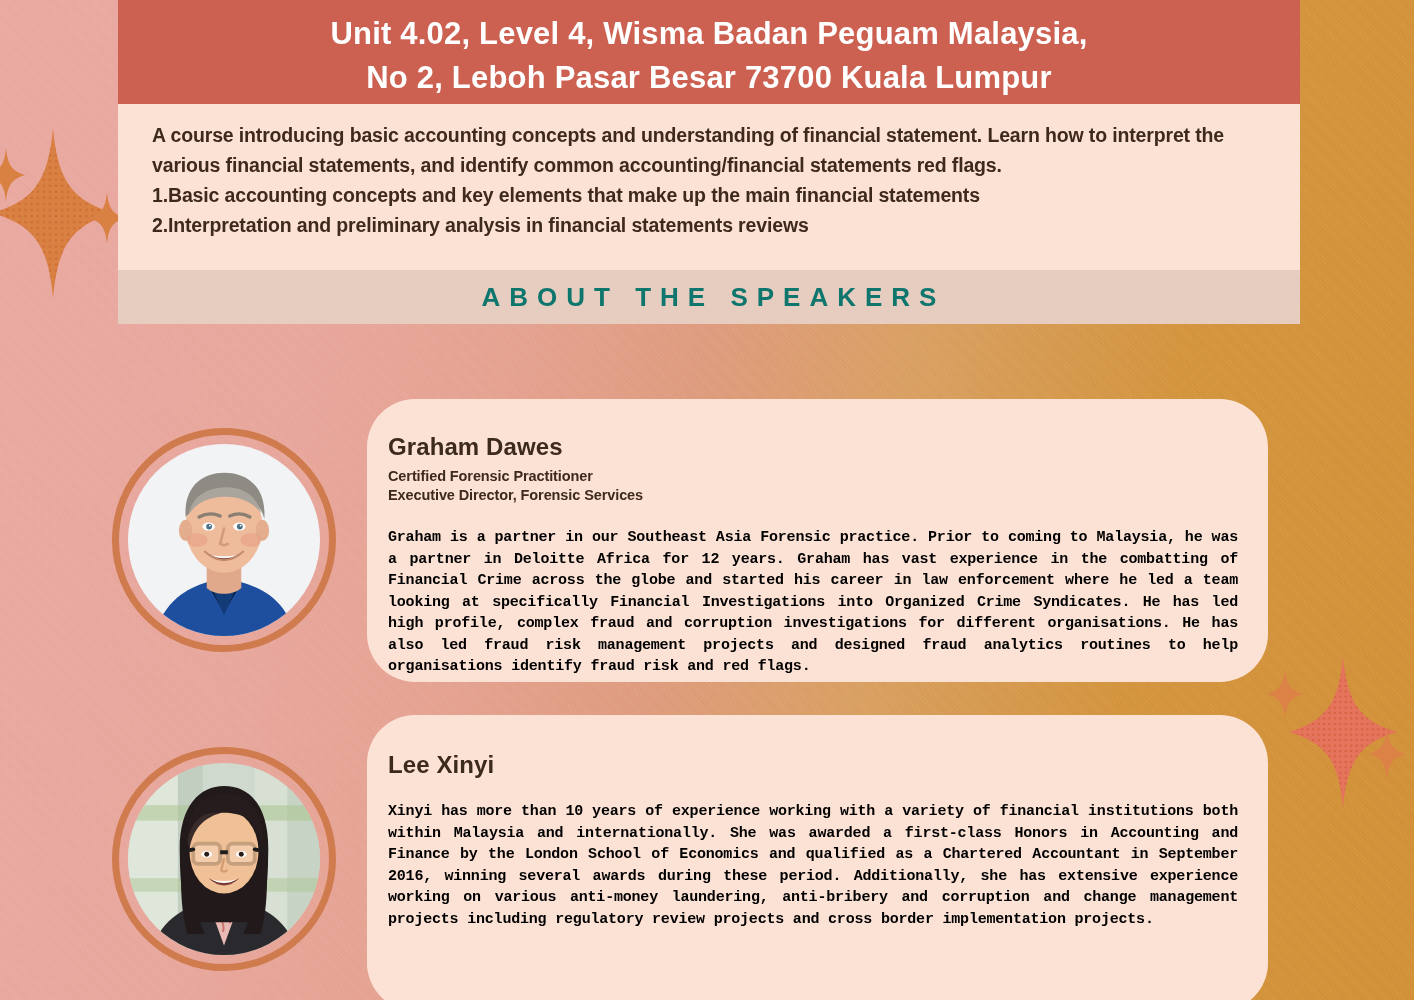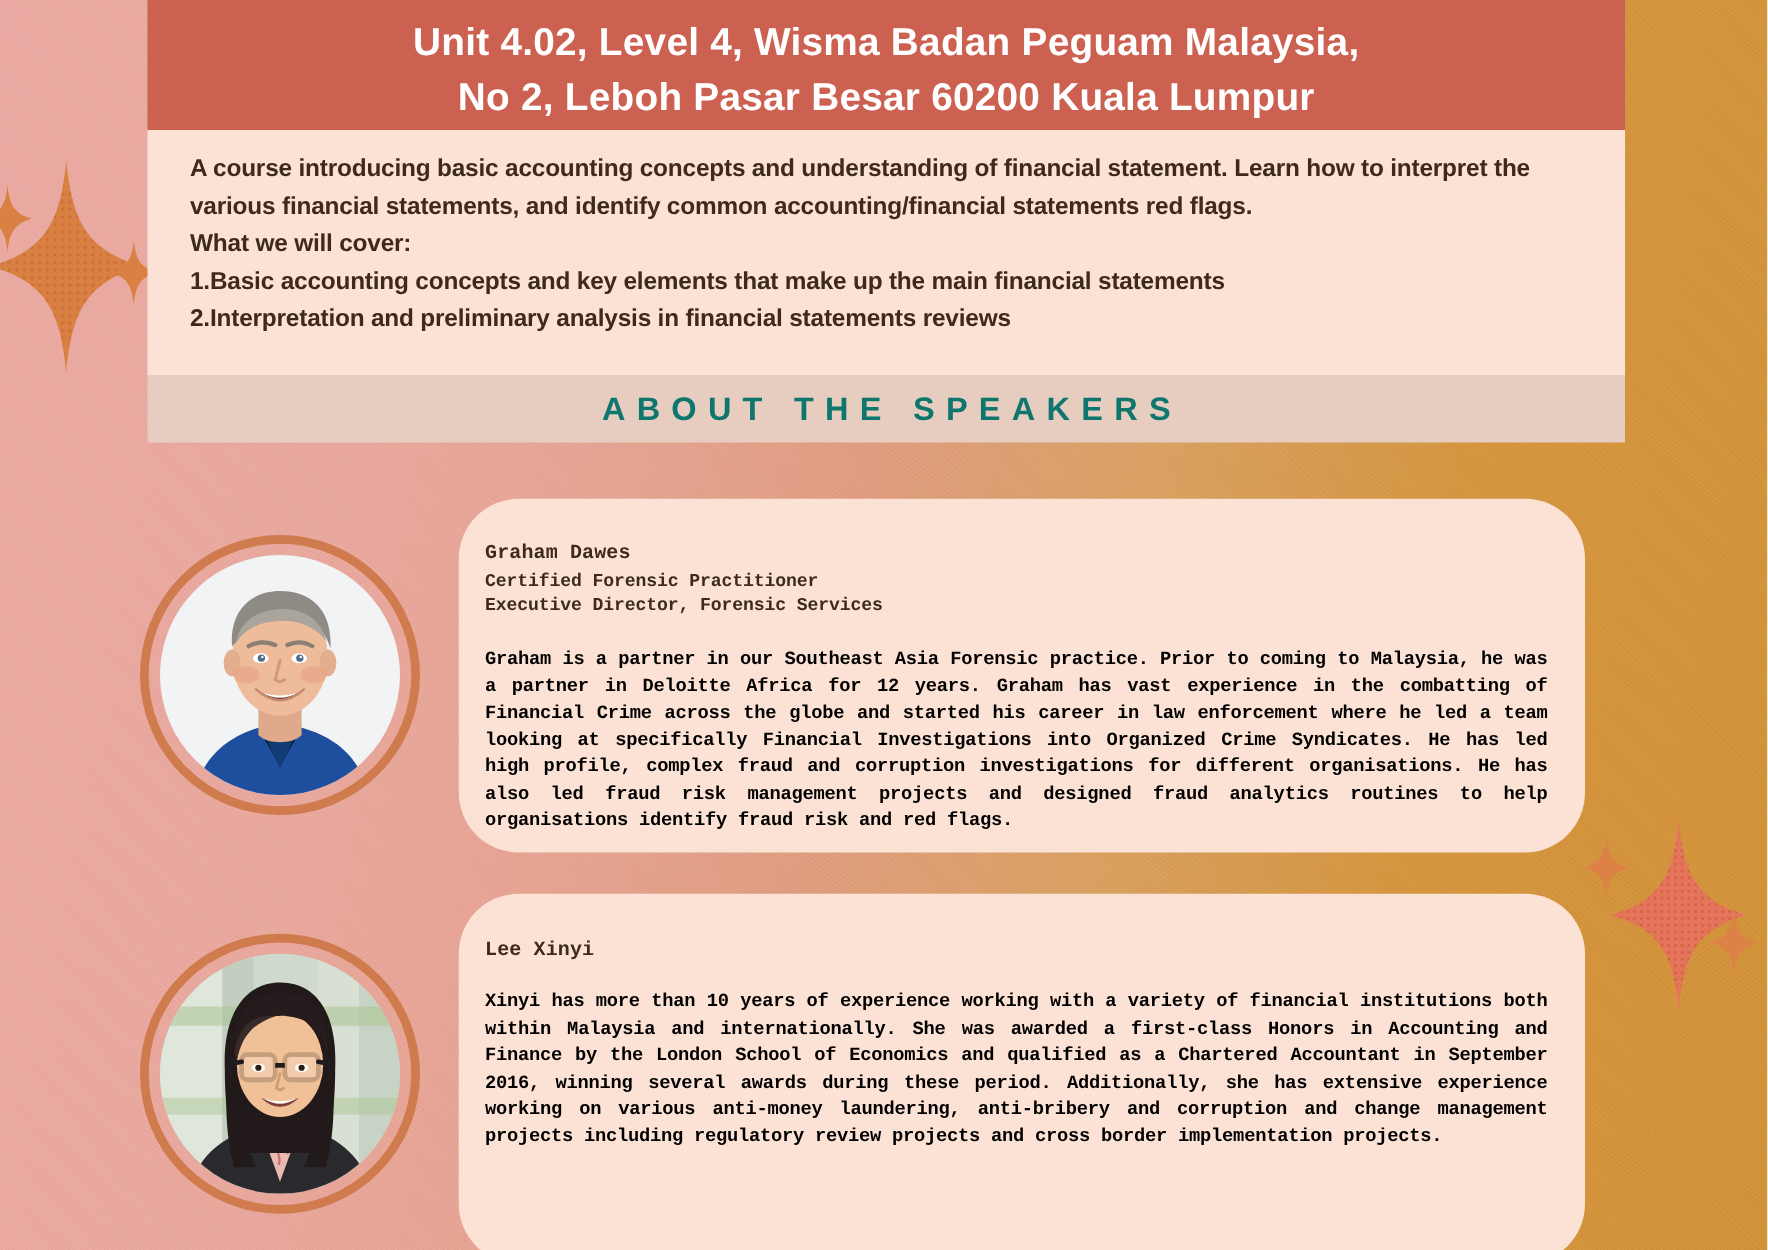--- a/index.html
+++ b/index.html
@@ -95,29 +95,29 @@
     border-radius:48px;
   }
   #card-1{left:367px;top:399px;width:901px;height:283px;}
   #card-2{left:367px;top:715px;width:901px;height:296px;border-bottom-right-radius:48px;}
 
   .card-inner{
     position:absolute;
     left:21px;right:30px;
   }
   .sp-name{
-    font-family:Liberation Mono, monospace;
-    font-weight:bold;
-    font-size:16px;
+    font-family:Liberation Sans, sans-serif;
+    font-weight:bold;
+    font-size:24px;
     color:#3c2a1d;
     letter-spacing:.1px;
     margin:0 0 6px 0;
   }
   .sp-role{
-    font-family:Liberation Mono, monospace;
+    font-family:Liberation Sans, sans-serif;
     font-weight:bold;
     font-size:14.5px;
     line-height:19px;
     color:#3c2a1d;
     letter-spacing:-.1px;
     margin:0;
   }
   .sp-bio{
     margin:22px 0 0 0;
     font-family:Liberation Mono, monospace;
@@ -203,26 +203,25 @@
   <div class="spark" style="left:1368px;top:728px;width:38px;height:52px;">
     <svg viewBox="0 0 100 140" xmlns="http://www.w3.org/2000/svg">
       <path d="M50 0 C54 44 66 60 100 70 C66 80 54 96 50 140 C46 96 34 80 0 70 C34 60 46 44 50 0 Z" fill="#dd8247"></path>
     </svg>
   </div>
 
   <div id="content-col">
 
     <div id="address-banner">
       <div class="line">Unit 4.02, Level 4, Wisma Badan Peguam Malaysia,</div>
-      <div class="line">No 2, Leboh Pasar Besar 60200 Kuala Lumpur</div>
+      <div class="line">No 2, Leboh Pasar Besar 73700 Kuala Lumpur</div>
     </div>
 
     <div id="desc-block">
       <p class="intro">A course introducing basic accounting concepts and understanding of financial statement. Learn how to interpret the various financial statements, and identify common accounting/financial statements red flags.</p>
-      <p>What we will cover:</p>
       <p>1.Basic accounting concepts and key elements that make up the main financial statements</p>
       <p>2.Interpretation and preliminary analysis in financial statements reviews</p>
     </div>
 
     <div id="speakers-band">
       <div class="band-title">ABOUT THE SPEAKERS</div>
     </div>
 
   </div>
 

